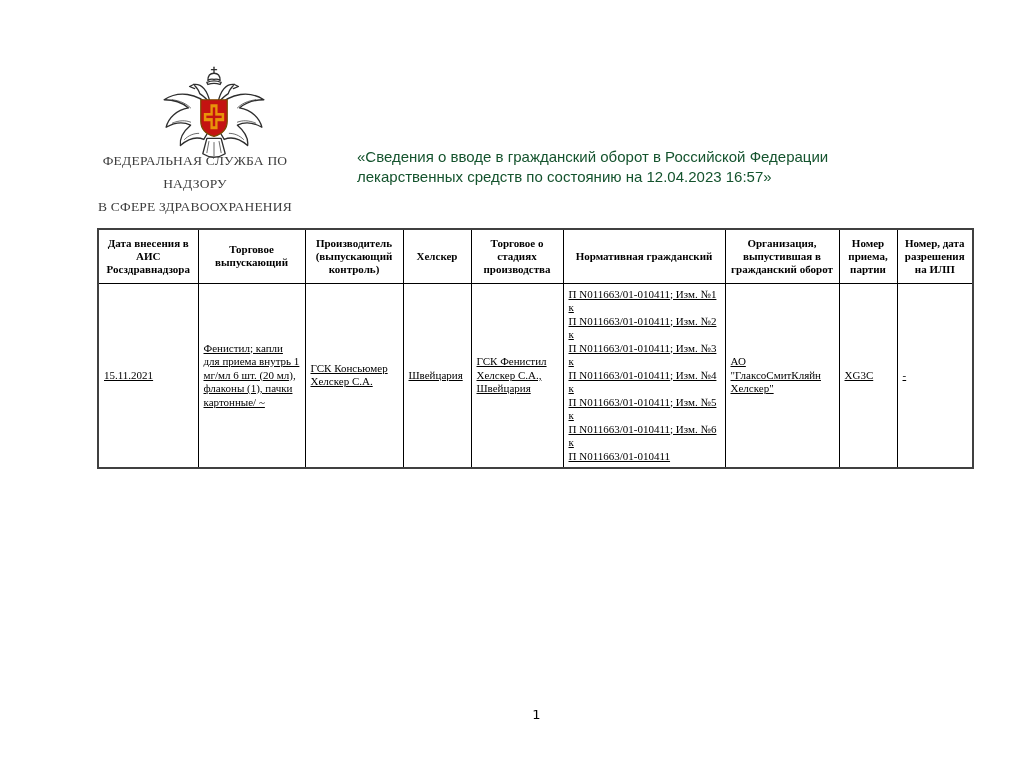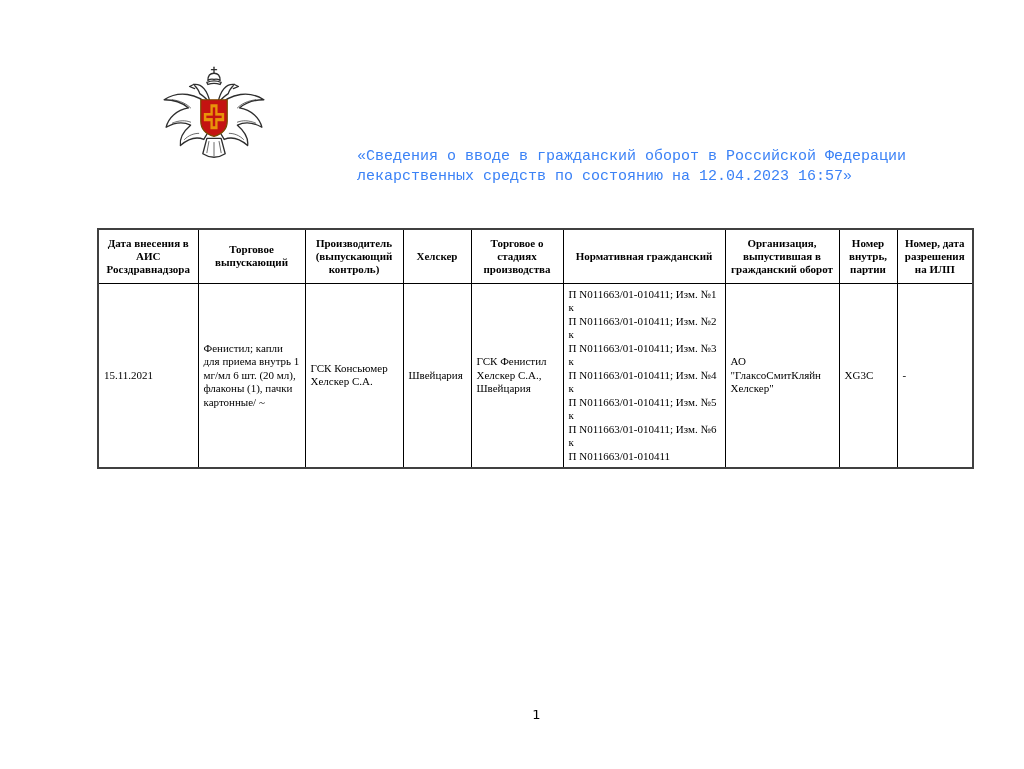--- a/index.html
+++ b/index.html
@@ -29,24 +29,24 @@
     font-size: 13.5px;
     line-height: 23px;
     color: #3d3d3d;
     letter-spacing: 0.2px;
   }
 
   .doc-title {
     position: absolute;
     left: 357px; top: 147px;
     width: 560px;
-    font-family: Liberation Mono, monospace;
+    font-family: Liberation Sans, sans-serif;
     font-size: 15px;
     line-height: 20px;
-    color: #3b82f6;
+    color: #14532d;
     white-space: pre-line;
   }
 
   table.report {
     position: absolute;
     left: 97px; top: 228px;
     border-collapse: collapse;
     table-layout: fixed;
     border: 2px solid #404040;
     font-family: "Liberation Serif", serif;
@@ -64,20 +64,21 @@
     height: 54px;
   }
   .report td {
     font-size: 11px;
     font-weight: normal;
     text-align: left;
     vertical-align: middle;
     padding: 4px 5px;
     line-height: 13.5px;
     height: 96px;
+    text-decoration: underline;
   }
   .report td.pre { white-space: pre-line; }
 
   .page-number {
     position: absolute;
     left: 97px; top: 707px;
     width: 879px;
     text-align: center;
     font-family: "DejaVu Sans", sans-serif;
     font-size: 13px;
@@ -121,20 +122,22 @@
     <path d="M42,33 h26 v21 q0,11 -13,15 q-13,-4 -13,-15 Z" fill="#c41311" stroke="#7a4a00" stroke-width="1.2"></path>
 
     <path d="M51.5,37.5 h7 v8.5 h6.5 v8 h-6.5 v8 h-7 v-8 h-6.5 v-8 h6.5 Z" fill="#e8940a"></path>
 
     <rect x="53.8" y="40.5" width="2.4" height="18.5" fill="#c41311"></rect>
     <rect x="47.5" y="48.6" width="15" height="2.4" fill="#c41311"></rect>
   </svg>
 </div>
 
 <div class="agency-name">
+  <div>ФЕДЕРАЛЬНАЯ СЛУЖБА ПО НАДЗОРУ</div>
+  <div>В СФЕРЕ ЗДРАВООХРАНЕНИЯ</div>
 </div>
 
 <div class="doc-title">«Сведения о вводе в гражданский оборот в Российской Федерации
 лекарственных средств по состоянию на 12.04.2023 16:57»</div>
 
 <table class="report">
   <colgroup>
     <col style="width:100px">
       <col style="width:107px">
       <col style="width:98px">
@@ -147,21 +150,21 @@
   </colgroup>
   <thead>
     <tr>
       <th>Дата внесения в АИС Росздравнадзора</th>
       <th>Торговое выпускающий</th>
       <th>Производитель (выпускающий контроль)</th>
       <th>Хелскер</th>
       <th>Торговое о стадиях производства</th>
       <th>Нормативная гражданский</th>
       <th>Организация, выпустившая в гражданский оборот</th>
-      <th>Номер внутрь, партии</th>
+      <th>Номер приема, партии</th>
       <th>Номер, дата разрешения на ИЛП</th>
     </tr>
   </thead>
   <tbody>
     <tr>
       <td>15.11.2021</td>
       <td>Фенистил; капли для приема внутрь 1 мг/мл 6 шт. (20 мл), флаконы (1), пачки картонные/ ~</td>
       <td>ГСК Консьюмер Хелскер С.А.</td>
       <td>Швейцария</td>
       <td>ГСК Фенистил Хелскер С.А., Швейцария</td>

